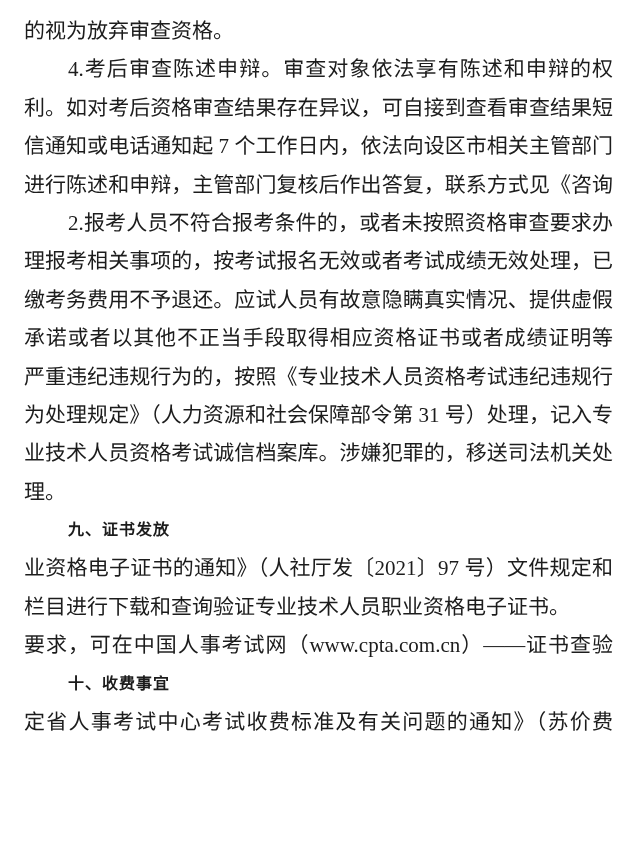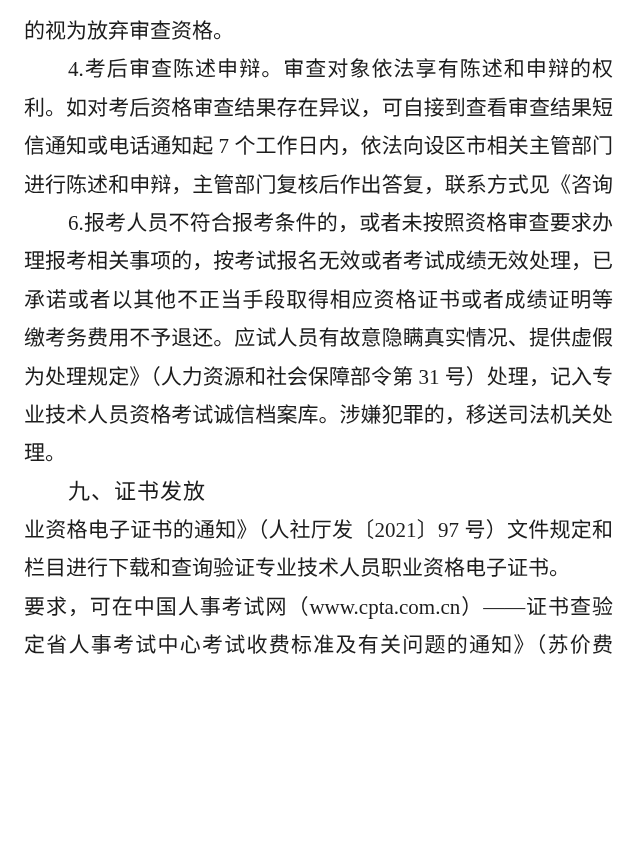--- a/index.html
+++ b/index.html
@@ -34,41 +34,43 @@
     text-align-last: justify;
     text-justify: inter-character;
   }
   
   .line.indent {
     text-indent: 44px;
   }
   
   .line.heading {
     font-family: "Liberation Sans", "DejaVu Sans", sans-serif;
-    font-weight: 400;
-    font-size: 22px;
+    font-weight: 700;
+    font-size: 16px;
     letter-spacing: 1px;
   }
 </style>
 </head>
 <body>
 
 <div class="page">
   <div class="text-block">
       <div class="line">的视为放弃审查资格。</div>
       <div class="line indent fill">4.考后审查陈述申辩。审查对象依法享有陈述和申辩的权</div>
       <div class="line fill">利。如对考后资格审查结果存在异议，可自接到查看审查结果短</div>
       <div class="line fill">信通知或电话通知起 7 个工作日内，依法向设区市相关主管部门</div>
       <div class="line fill">进行陈述和申辩，主管部门复核后作出答复，联系方式见《咨询</div>
-      <div class="line indent fill">6.报考人员不符合报考条件的，或者未按照资格审查要求办</div>
+      <div class="line indent fill">2.报考人员不符合报考条件的，或者未按照资格审查要求办</div>
       <div class="line fill">理报考相关事项的，按考试报名无效或者考试成绩无效处理，已</div>
+      <div class="line fill">缴考务费用不予退还。应试人员有故意隐瞒真实情况、提供虚假</div>
       <div class="line fill">承诺或者以其他不正当手段取得相应资格证书或者成绩证明等</div>
-      <div class="line fill">缴考务费用不予退还。应试人员有故意隐瞒真实情况、提供虚假</div>
+      <div class="line fill">严重违纪违规行为的，按照《专业技术人员资格考试违纪违规行</div>
       <div class="line fill">为处理规定》（人力资源和社会保障部令第 31 号）处理，记入专</div>
       <div class="line fill">业技术人员资格考试诚信档案库。涉嫌犯罪的，移送司法机关处</div>
       <div class="line">理。</div>
       <div class="line heading indent">九、证书发放</div>
       <div class="line fill">业资格电子证书的通知》（人社厅发〔2021〕97 号）文件规定和</div>
       <div class="line">栏目进行下载和查询验证专业技术人员职业资格电子证书。</div>
       <div class="line fill">要求，可在中国人事考试网（www.cpta.com.cn）——证书查验</div>
+      <div class="line heading indent">十、收费事宜</div>
       <div class="line fill">定省人事考试中心考试收费标准及有关问题的通知》（苏价费</div>
     </div>
 </div>
 
 </body></html>

